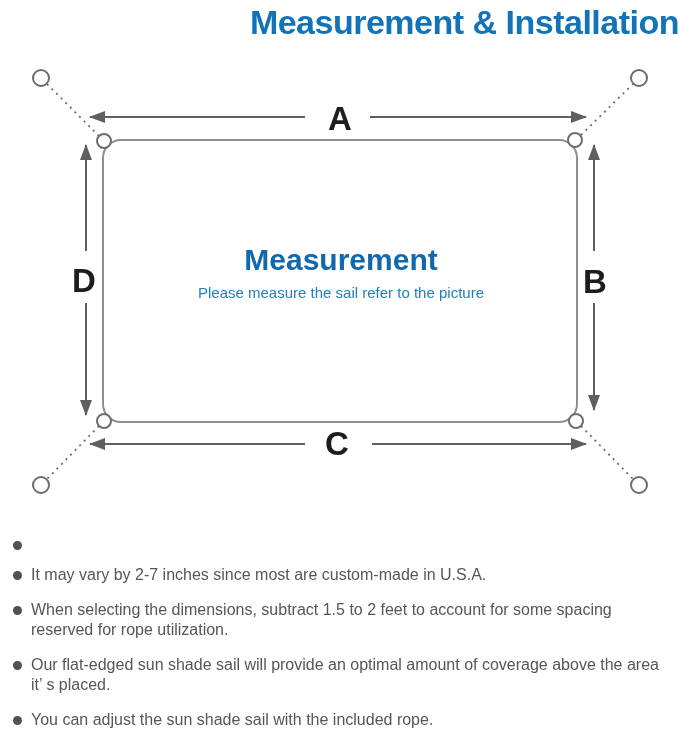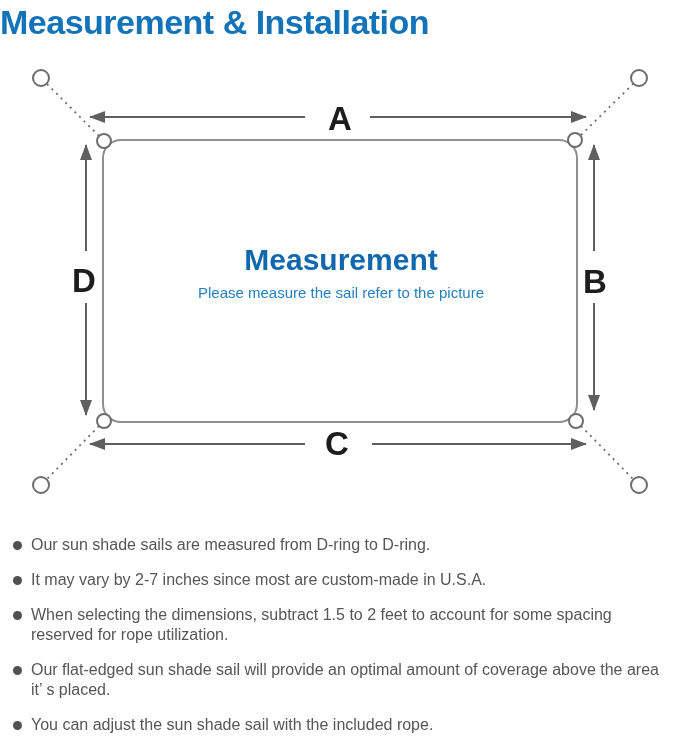--- a/index.html
+++ b/index.html
@@ -14,21 +14,21 @@
     height: 739px;
     background: #ffffff;
     overflow: hidden;
   }
   .page-title {
     position: absolute;
     top: 0px;
     left: 0;
     right: 0;
     margin: 0;
-    text-align: left;
+    text-align: right;
     font-size: 34px;
     font-weight: 700;
     letter-spacing: -0.5px;
     color: #1273b9;
     line-height: 44px;
   }
   .diagram-svg {
     position: absolute;
     top: 55px;
     left: 0;
@@ -126,21 +126,20 @@
     <text class="svg-side-label" x="337" y="400" text-anchor="middle">C</text>
     <text class="svg-side-label" x="84" y="237" text-anchor="middle">D</text>
 
     <text class="svg-center-heading" x="341" y="215" text-anchor="middle">Measurement</text>
     <text class="svg-center-sub" x="341" y="243" text-anchor="middle">Please measure the sail refer to the picture</text>
   </svg>
 
   <ul class="notes">
     <li class="note">
       <span class="dot"></span>
-      <span class="note-text">Our sun shade sails are measured from D-ring to D-ring.</span>
     </li>
     <li class="note">
       <span class="dot"></span>
       <span class="note-text">It may vary by 2-7 inches since most are custom-made in U.S.A.</span>
     </li>
     <li class="note">
       <span class="dot"></span>
       <span class="note-text">When selecting the dimensions, subtract 1.5 to 2 feet to account for some spacing reserved for rope utilization.</span>
     </li>
     <li class="note">

